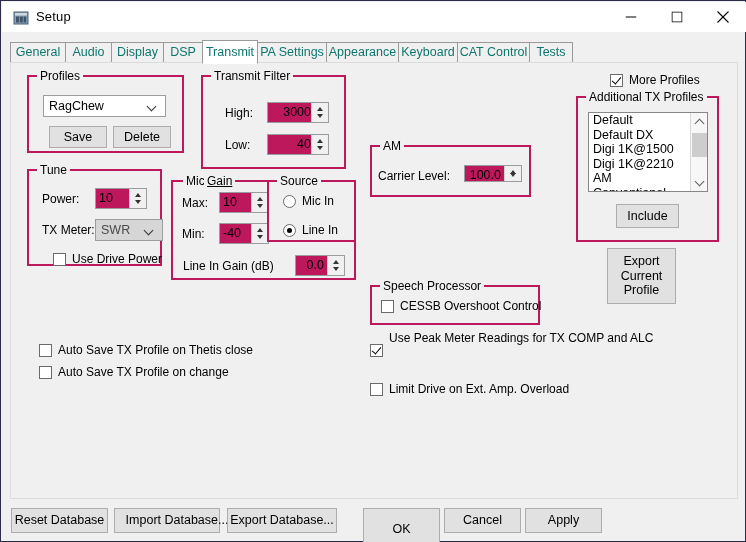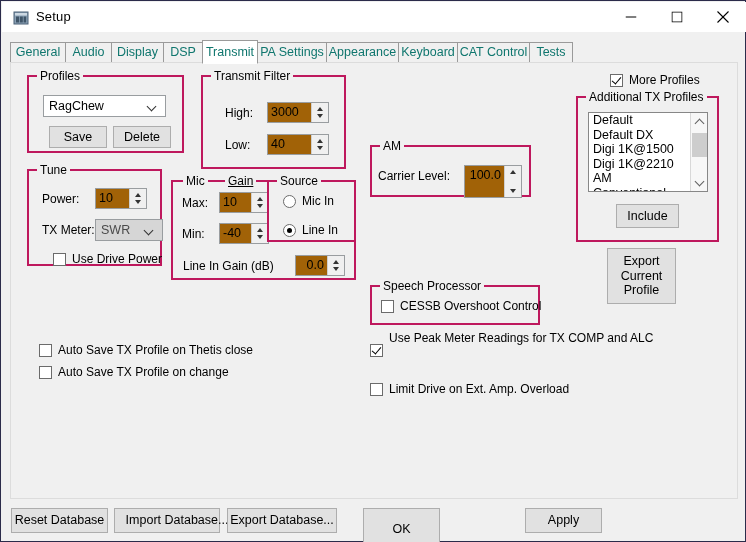--- a/index.html
+++ b/index.html
@@ -115,21 +115,21 @@
   }
   .lbl {
     position: absolute;
     font-size: 12px;
     color: #000;
     white-space: nowrap;
   }
   
   .spin {
     position: absolute;
-    background: #a16207;
+    background: #be185d;
     border: 1px solid #999da0;
     box-sizing: border-box;
     display: flex;
     align-items: stretch;
   }
   .spin .sv {
     flex: 1 1 auto;
     padding-left: 3px;
     font-size: 12.5px;
     line-height: 18px;
@@ -386,37 +386,37 @@
       <div class="combo disabled" style="left:66px; top:48px; width:68px; height:22px;">
         <span class="cv">SWR</span>
         <span class="chev"></span>
       </div>
       <div class="cb" style="left:24px; top:82px;">
         <span class="box"></span>
         <span class="ct">Use Drive Power</span>
       </div>
     </div>
 
-    <div class="group" style="left:190px; top:12px; width:145px; height:94px;">
+    <div class="group" style="left:190px; top:12px; width:145px; height:94px;text-align:right;">
       <span class="gl">Transmit Filter</span>
       <span class="lbl" style="left:22px; top:29px;">High:</span>
       <div class="spin" style="left:64px; top:25px; width:62px; height:21px;">
         <span class="sv">3000</span>
         <span class="sb"></span>
       </div>
       <span class="lbl" style="left:22px; top:61px;">Low:</span>
       <div class="spin" style="left:64px; top:57px; width:62px; height:21px;">
         <span class="sv">40</span>
         <span class="sb"></span>
       </div>
     </div>
 
     <div class="group" style="left:160px; top:117px; width:185px; height:100px;">
       <span class="gl" style="left:10px;">Mic</span>
-      <span class="gl" style="left:52px;text-decoration:underline;">Gain</span>
+      <span class="gl" style="left:31px;text-decoration:underline;">Gain</span>
       <span class="lbl" style="left:9px; top:14px;">Max:</span>
       <div class="spin" style="left:46px; top:10px; width:50px; height:21px;">
         <span class="sv">10</span>
         <span class="sb"></span>
       </div>
       <span class="lbl" style="left:9px; top:45px;">Min:</span>
       <div class="spin" style="left:46px; top:41px; width:50px; height:21px;">
         <span class="sv">-40</span>
         <span class="sb"></span>
       </div>
@@ -436,21 +436,21 @@
       <div class="rb on" style="left:14px; top:42px;">
         <span class="circ"></span>
         <span class="rt">Line In</span>
       </div>
     </div>
 
 
     <div class="group" style="left:359px; top:82px; width:161px; height:52px;">
       <span class="gl">AM</span>
       <span class="lbl" style="left:6px; top:22px;">Carrier Level:</span>
-      <div class="spin" style="left:92px; top:18px; width:58px; height:33px;">
+      <div class="spin" style="left:92px; top:18px; width:58px; height:17px;">
         <span class="sv right">100.0</span>
         <span class="sb"></span>
       </div>
     </div>
 
     <div class="group" style="left:359px; top:222px; width:170px; height:40px;">
       <span class="gl">Speech Processor</span>
       <div class="cb" style="left:9px; top:13px;">
         <span class="box"></span>
         <span class="ct">CESSB Overshoot Control</span>
@@ -507,16 +507,17 @@
 Current
 Profile</div>
 
   </div>
 
   <div class="bottombar">
     <div class="pbtn" style="left:10px;  top:9px; width:97px;  height:25px;">Reset Database</div>
     <div class="pbtn" style="left:113px; top:9px; width:106px; height:25px;padding-left:20px;">Import Database...</div>
     <div class="pbtn" style="left:226px; top:9px; width:110px; height:25px;">Export Database...</div>
     <div class="pbtn" style="left:362px; top:9px; width:77px;  height:42px;">OK</div>
+    <div class="pbtn" style="left:443px; top:9px; width:77px;  height:25px;">Cancel</div>
     <div class="pbtn" style="left:524px; top:9px; width:77px;  height:25px;">Apply</div>
   </div>
 
 </div>
 
 </body></html>

